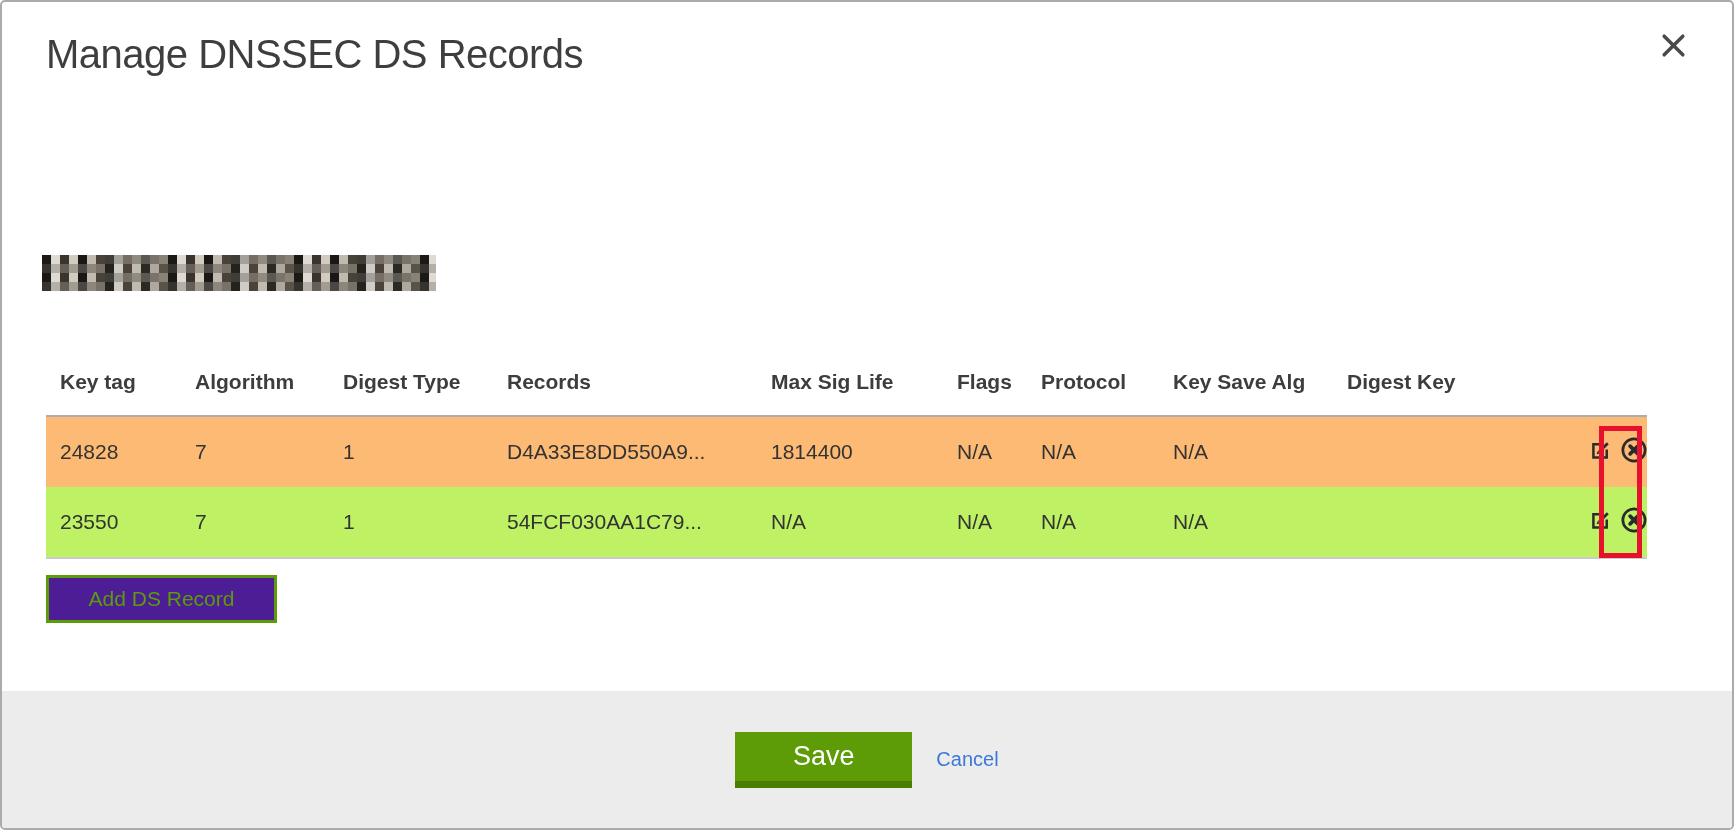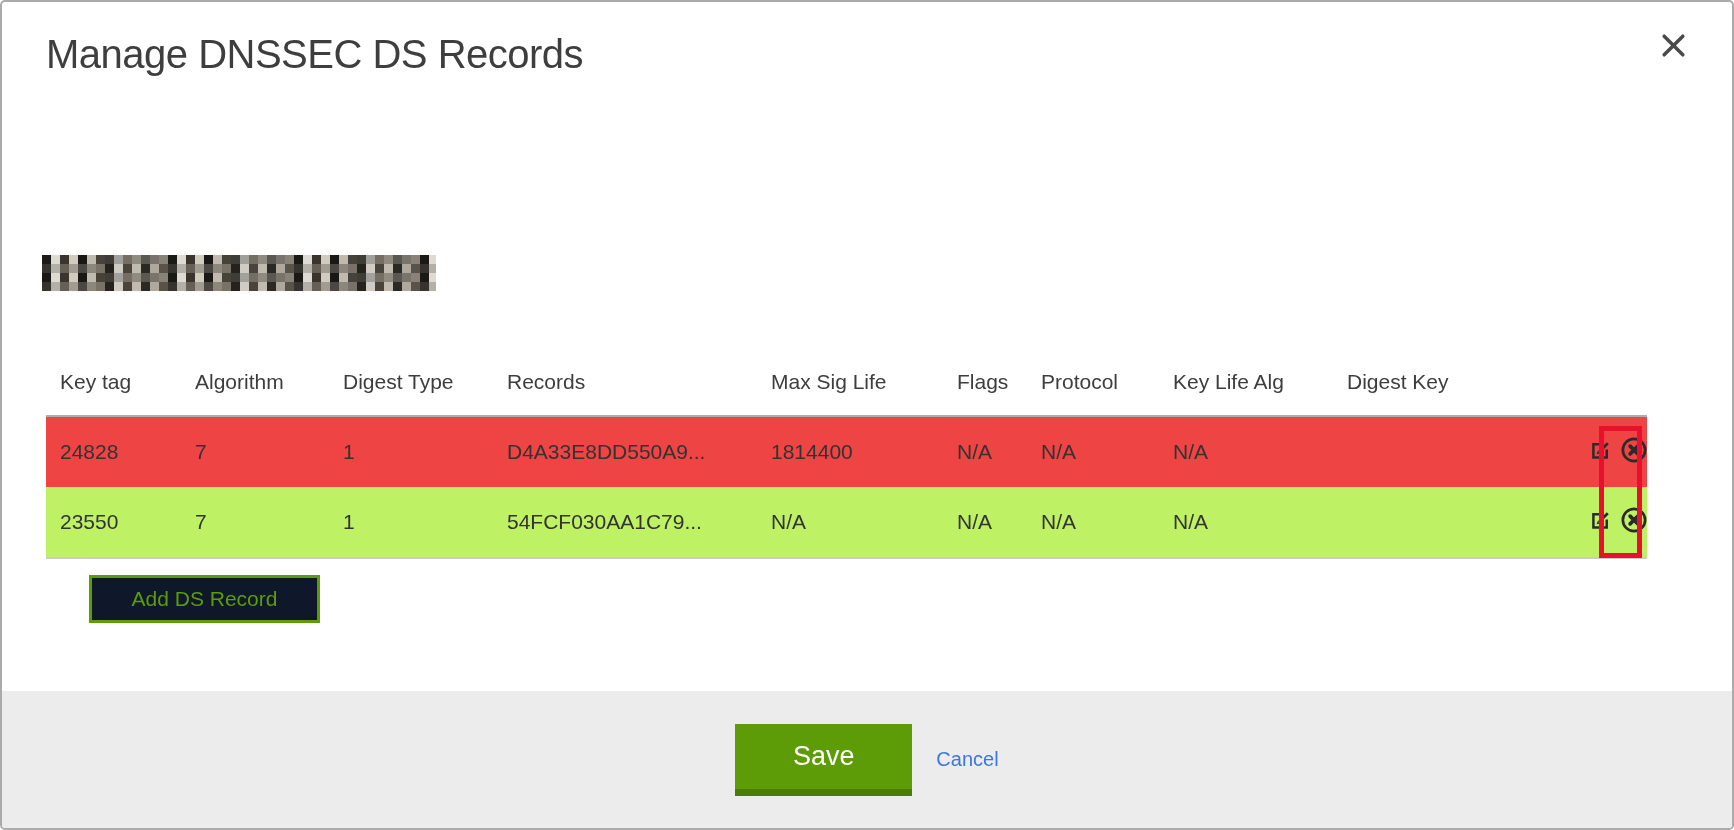--- a/index.html
+++ b/index.html
@@ -46,62 +46,61 @@
 
   .instruction {
     position:absolute; left:42px; top:324px;
     font-size:26px; color:#333;
   }
 
   .table-wrap { position:absolute; left:44px; top:368px; width:1601px; }
 
   table.ds-table { width:1601px; border-collapse:collapse; table-layout:fixed; }
   table.ds-table th {
-    text-align:left; font-weight:400; font-size:21px; color:#3d3d3d;
+    text-align:left; font-weight:700; font-size:21px; color:#3d3d3d;
     padding:0 0 21px 14px; vertical-align:bottom; white-space:nowrap;
   }
   table.ds-table td {
     font-size:21px; color:#333;
     padding:0 0 0 14px; height:71px; vertical-align:middle; white-space:nowrap;
     overflow:hidden;
   }
   thead tr { border-bottom:2px solid #adadad; }
-  tbody tr.row-odd  { background:#ef4444; }
+  tbody tr.row-odd  { background:#fdba74; }
   tbody tr.row-even { background:#bef264; }
   tbody tr:last-child { border-bottom:2px solid #cbcbcb; }
 
   td.actions-cell { padding:0 17px 0 0; text-align:right; }
   .action-icons { display:inline-flex; align-items:center; gap:9px; }
   .icon-btn { background:none; border:none; cursor:pointer; padding:0; display:inline-flex; }
 
   .annotation-box {
     position:absolute;
     left:1553px; top:56px;
     width:43px; height:132px;
     border:5px solid #e8112d;
     pointer-events:none;
   }
 
   .add-btn {
     position:absolute; left:44px; top:573px;
     width:231px; height:48px;
-    background:#0f172a; border:3px solid #5c9b09;
+    background:#4c1d95; border:3px solid #5c9b09;
     color:#5c9b09; font-size:21px;
     font-family:"Liberation Sans", sans-serif;
     cursor:pointer;
-    margin-left:43px;
   }
 
   .footer {
     position:absolute; left:0; right:0; bottom:0; height:137px;
     background:#ececec;
     display:flex; align-items:center; justify-content:center; gap:24px;
   }
   .save-btn {
-    width:177px; height:72px;
+    width:177px; height:56px;
     background:#5d9c06; border:none; border-bottom:7px solid #4a7d04;
     color:#fff; font-size:27px;
     font-family:"Liberation Sans", sans-serif;
     cursor:pointer;
   }
   .cancel-link {
     font-size:20px; color:#3b77dc; text-decoration:none; cursor:pointer;
   }
 </style>
 </head>
@@ -138,21 +137,21 @@
       </colgroup>
       <thead>
         <tr>
           <th>Key tag</th>
           <th>Algorithm</th>
           <th>Digest Type</th>
           <th>Records</th>
           <th>Max Sig Life</th>
           <th>Flags</th>
           <th>Protocol</th>
-          <th>Key Life Alg</th>
+          <th>Key Save Alg</th>
           <th>Digest Key</th>
           <th></th>
         </tr>
       </thead>
       <tbody>
         <tr class="row-odd">
           <td>24828</td>
           <td>7</td>
           <td>1</td>
           <td>D4A33E8DD550A9...</td>

